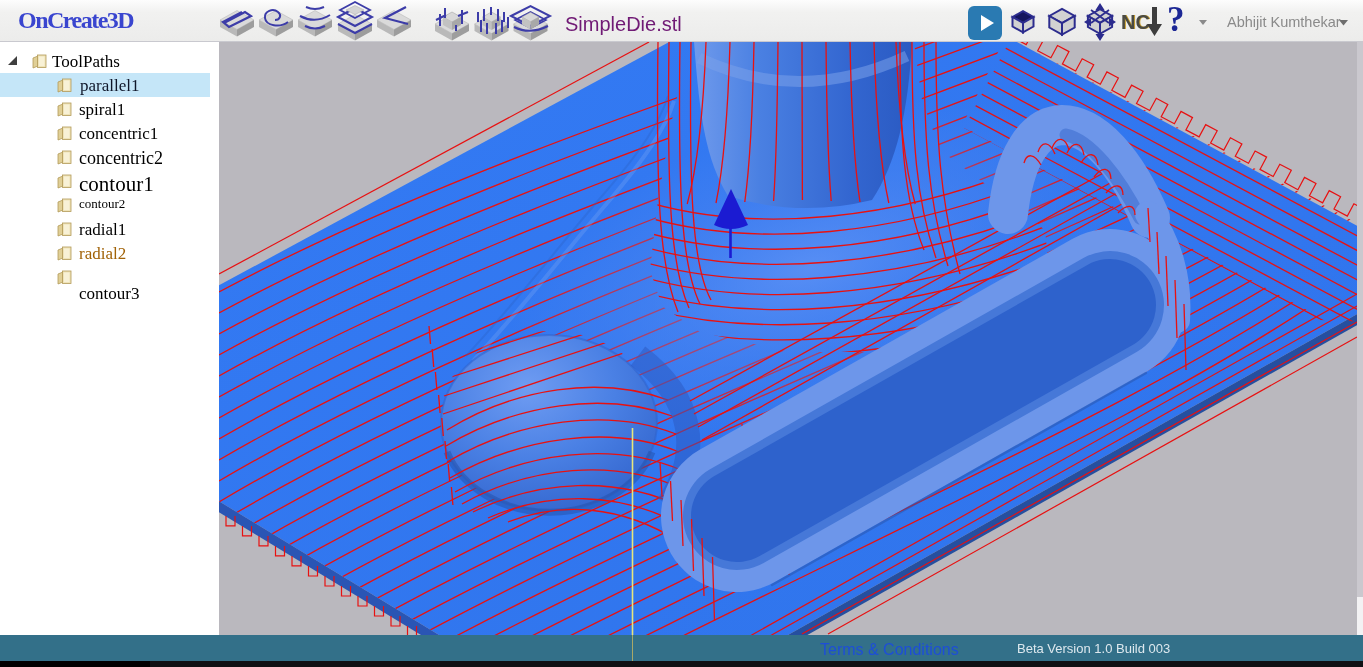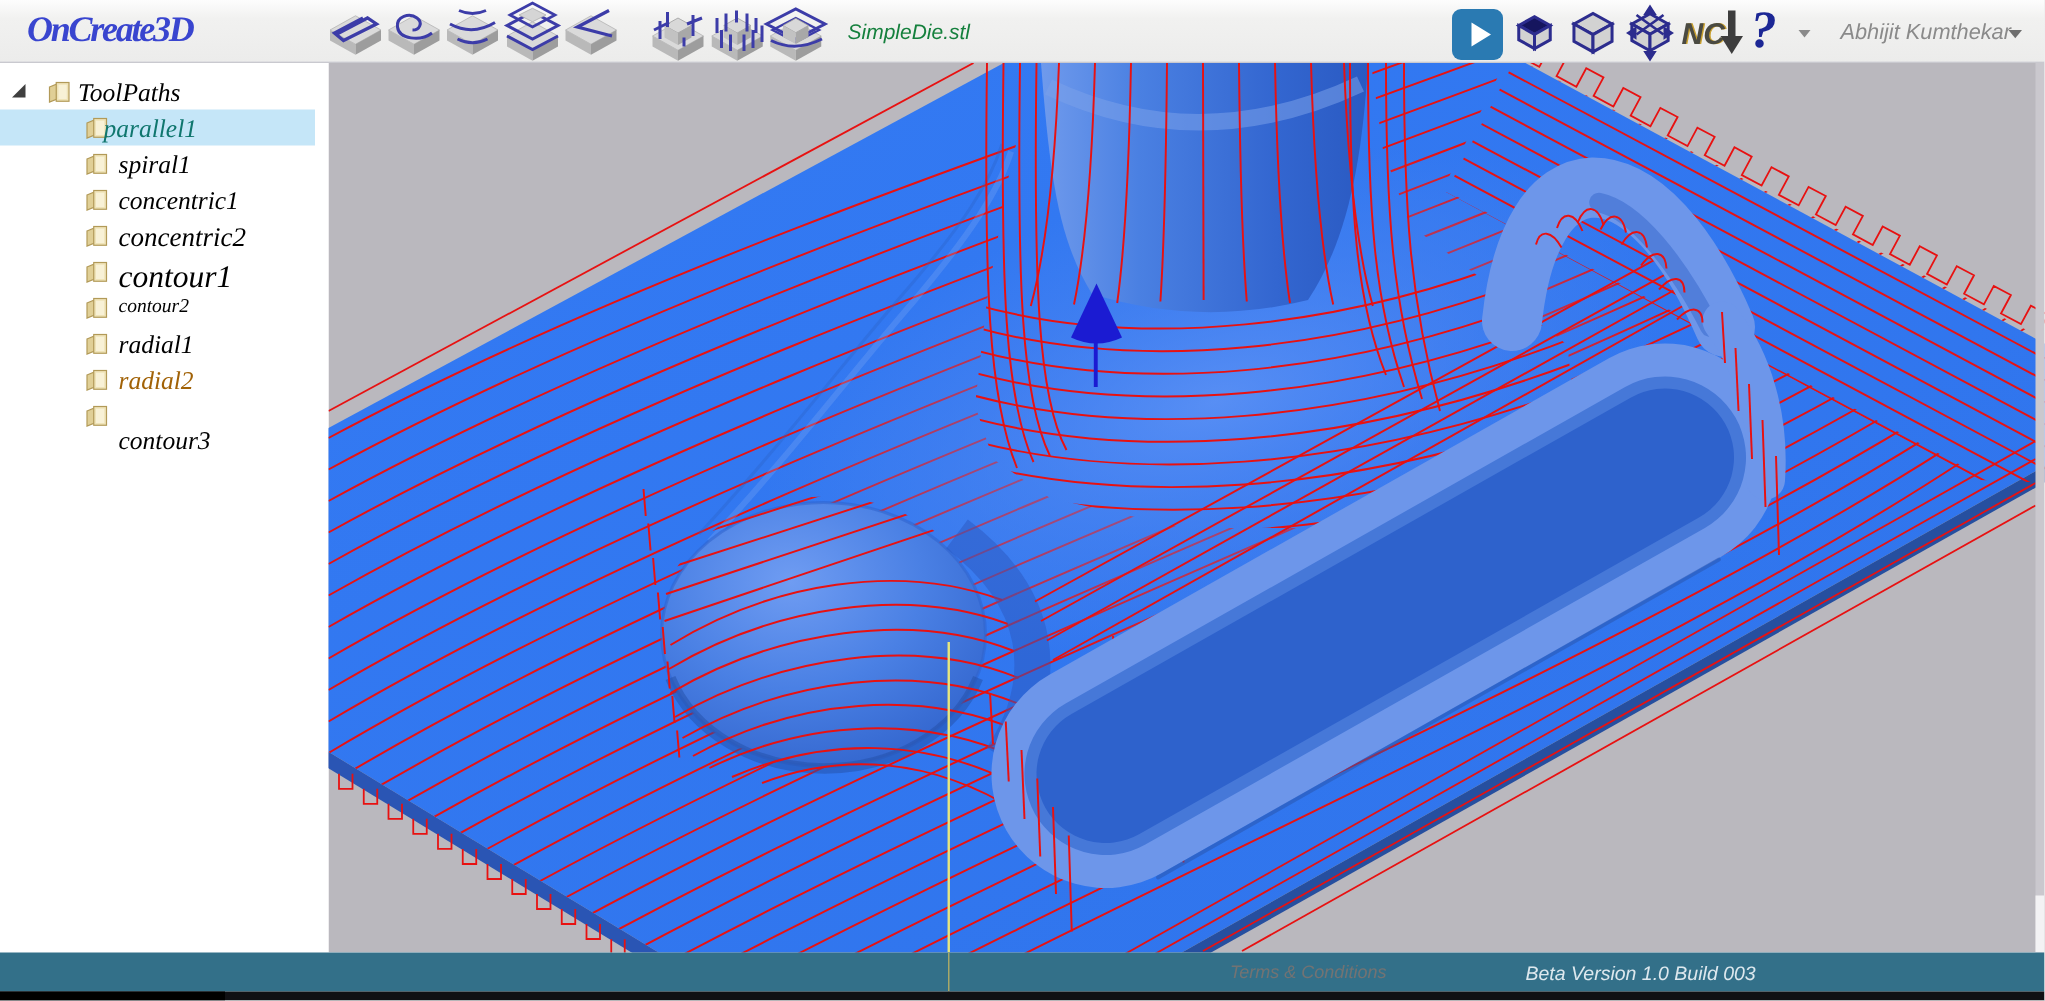--- a/index.html
+++ b/index.html
@@ -1,22 +1,22 @@
 <!DOCTYPE html>
 <html><head><meta charset="utf-8">
 <style>
 html,body{margin:0;padding:0;width:1363px;height:667px;overflow:hidden;background:#fff;}
 *{box-sizing:border-box;}
 </style></head>
 <body>
-<div style="position:relative;width:1363px;height:667px;font-family:'Liberation Sans',sans-serif;font-style:italic;">
+<div style="position:relative;width:1363px;height:667px;font-family:'Liberation Sans',sans-serif;">
 
 <div style="position:absolute;left:0;top:0;width:1363px;height:42px;background:linear-gradient(#fdfdfd,#f1f1f0 30%,#ececeb);border-bottom:1px solid #c9c9cf;"></div>
 <div style="position:absolute;left:18px;top:7px;font-family:'Liberation Serif',serif;font-weight:bold;font-size:24px;letter-spacing:-1.5px;color:#3945cf;">OnCreate3D</div>
-<div style="position:absolute;left:565px;top:13px;font-size:14px;color:#15803d;">SimpleDie.stl</div>
+<div style="position:absolute;left:565px;top:13px;font-size:20px;color:#701a75;">SimpleDie.stl</div>
 <div style="position:absolute;left:968px;top:6px;width:34px;height:34px;background:#2a7ab2;border-radius:6px;"></div>
 <svg style="position:absolute;left:968px;top:6px" width="34" height="34">
       <polygon points="13,9 13,25 26,17" fill="#fff"></polygon>
     </svg>
 <svg style="position:absolute;left:0;top:0" width="1363" height="42">
       <polygon points="220.0,20.0 237.0,10.5 254.0,20.0 237.0,29.5" fill="#dadada" stroke="#b0b0b0" stroke-width="0.5"></polygon>
       <polygon points="220.0,20.0 237.0,29.5 237.0,36.5 220.0,27.0" fill="#b9b9b9"></polygon>
       <polygon points="237.0,29.5 254.0,20.0 254.0,27.0 237.0,36.5" fill="#9d9d9d"></polygon>
       <path d="M 224 23 L 245 12 L 251 16 L 229 27 L 223 22 L 242 12" fill="none" stroke="#3c3ca8" stroke-width="2.2"></path>
       <polygon points="259.0,20.0 276.0,10.5 293.0,20.0 276.0,29.5" fill="#dadada" stroke="#b0b0b0" stroke-width="0.5"></polygon>
@@ -91,21 +91,21 @@
       <path d="M 1 5 L 6 3 L 6 13 L 1 15 Z" fill="#e0cf96" stroke="#b29a58" stroke-width="0.8"></path>
       <rect x="5.5" y="2" width="8.5" height="12.5" fill="#efe3b8" stroke="#b29a58" stroke-width="0.8"></rect>
       <rect x="7" y="3.5" width="5.5" height="9.5" fill="#f8f1d6"></rect>
     </svg>
     <div style="position:absolute;left:52px;top:52px;font-family:'Liberation Serif',serif;font-size:17px;color:#000">ToolPaths</div>
     <svg style="position:absolute;left:57px;top:77px" width="15" height="16" viewBox="0 0 15 16">
       <path d="M 1 5 L 6 3 L 6 13 L 1 15 Z" fill="#e0cf96" stroke="#b29a58" stroke-width="0.8"></path>
       <rect x="5.5" y="2" width="8.5" height="12.5" fill="#efe3b8" stroke="#b29a58" stroke-width="0.8"></rect>
       <rect x="7" y="3.5" width="5.5" height="9.5" fill="#f8f1d6"></rect>
     </svg>
-    <div style="position:absolute;left:69px;top:76px;font-family:'Liberation Serif',serif;font-size:17px;color:#0f766e">parallel1</div>
+    <div style="position:absolute;left:80px;top:76px;font-family:'Liberation Serif',serif;font-size:17px;color:#0f172a">parallel1</div>
     <svg style="position:absolute;left:57px;top:101px" width="15" height="16" viewBox="0 0 15 16">
       <path d="M 1 5 L 6 3 L 6 13 L 1 15 Z" fill="#e0cf96" stroke="#b29a58" stroke-width="0.8"></path>
       <rect x="5.5" y="2" width="8.5" height="12.5" fill="#efe3b8" stroke="#b29a58" stroke-width="0.8"></rect>
       <rect x="7" y="3.5" width="5.5" height="9.5" fill="#f8f1d6"></rect>
     </svg>
     <div style="position:absolute;left:79px;top:100px;font-family:'Liberation Serif',serif;font-size:17px;color:#000">spiral1</div>
     <svg style="position:absolute;left:57px;top:125px" width="15" height="16" viewBox="0 0 15 16">
       <path d="M 1 5 L 6 3 L 6 13 L 1 15 Z" fill="#e0cf96" stroke="#b29a58" stroke-width="0.8"></path>
       <rect x="5.5" y="2" width="8.5" height="12.5" fill="#efe3b8" stroke="#b29a58" stroke-width="0.8"></rect>
       <rect x="7" y="3.5" width="5.5" height="9.5" fill="#f8f1d6"></rect>
@@ -369,19 +369,19 @@
         <path d="M 1184.0 304.0 l 2 66"></path>
       </g>
       <path d="M 731 189 L 714 225 Q 731 233 748 225 Z" fill="#1b1bd2"></path>
       <line x1="730.5" y1="228" x2="730.5" y2="258" stroke="#1b1bd2" stroke-width="2.6"></line>
       <line x1="632.5" y1="428" x2="632.5" y2="635" stroke="#e6e67e" stroke-width="1.6"></line>
       <rect x="1357" y="42" width="6" height="593" fill="#cac8ce"></rect>
       <rect x="1357" y="597" width="6" height="38" fill="#f3f2f4"></rect>
     </svg>
 
 <div style="position:absolute;left:0;top:635px;width:1363px;height:26px;background:#337089;"></div>
-<div style="position:absolute;left:820px;top:641px;font-size:12px;color:#737373;text-align:right;">Terms &amp; Conditions</div>
+<div style="position:absolute;left:820px;top:641px;font-size:16px;color:#1d4ed8;text-align:right;">Terms &amp; Conditions</div>
 <div style="position:absolute;left:1017px;top:641px;font-size:13px;color:#dde8ee;">Beta Version 1.0 Build 003</div>
 <div style="position:absolute;left:632px;top:635px;width:1px;height:26px;background:#a8a868;"></div>
 <div style="position:absolute;left:0;top:661px;width:1363px;height:6px;background:#101014;"></div>
 <div style="position:absolute;left:0;top:661px;width:150px;height:6px;background:#000;"></div>
 
 </div>
 
 </body></html>

